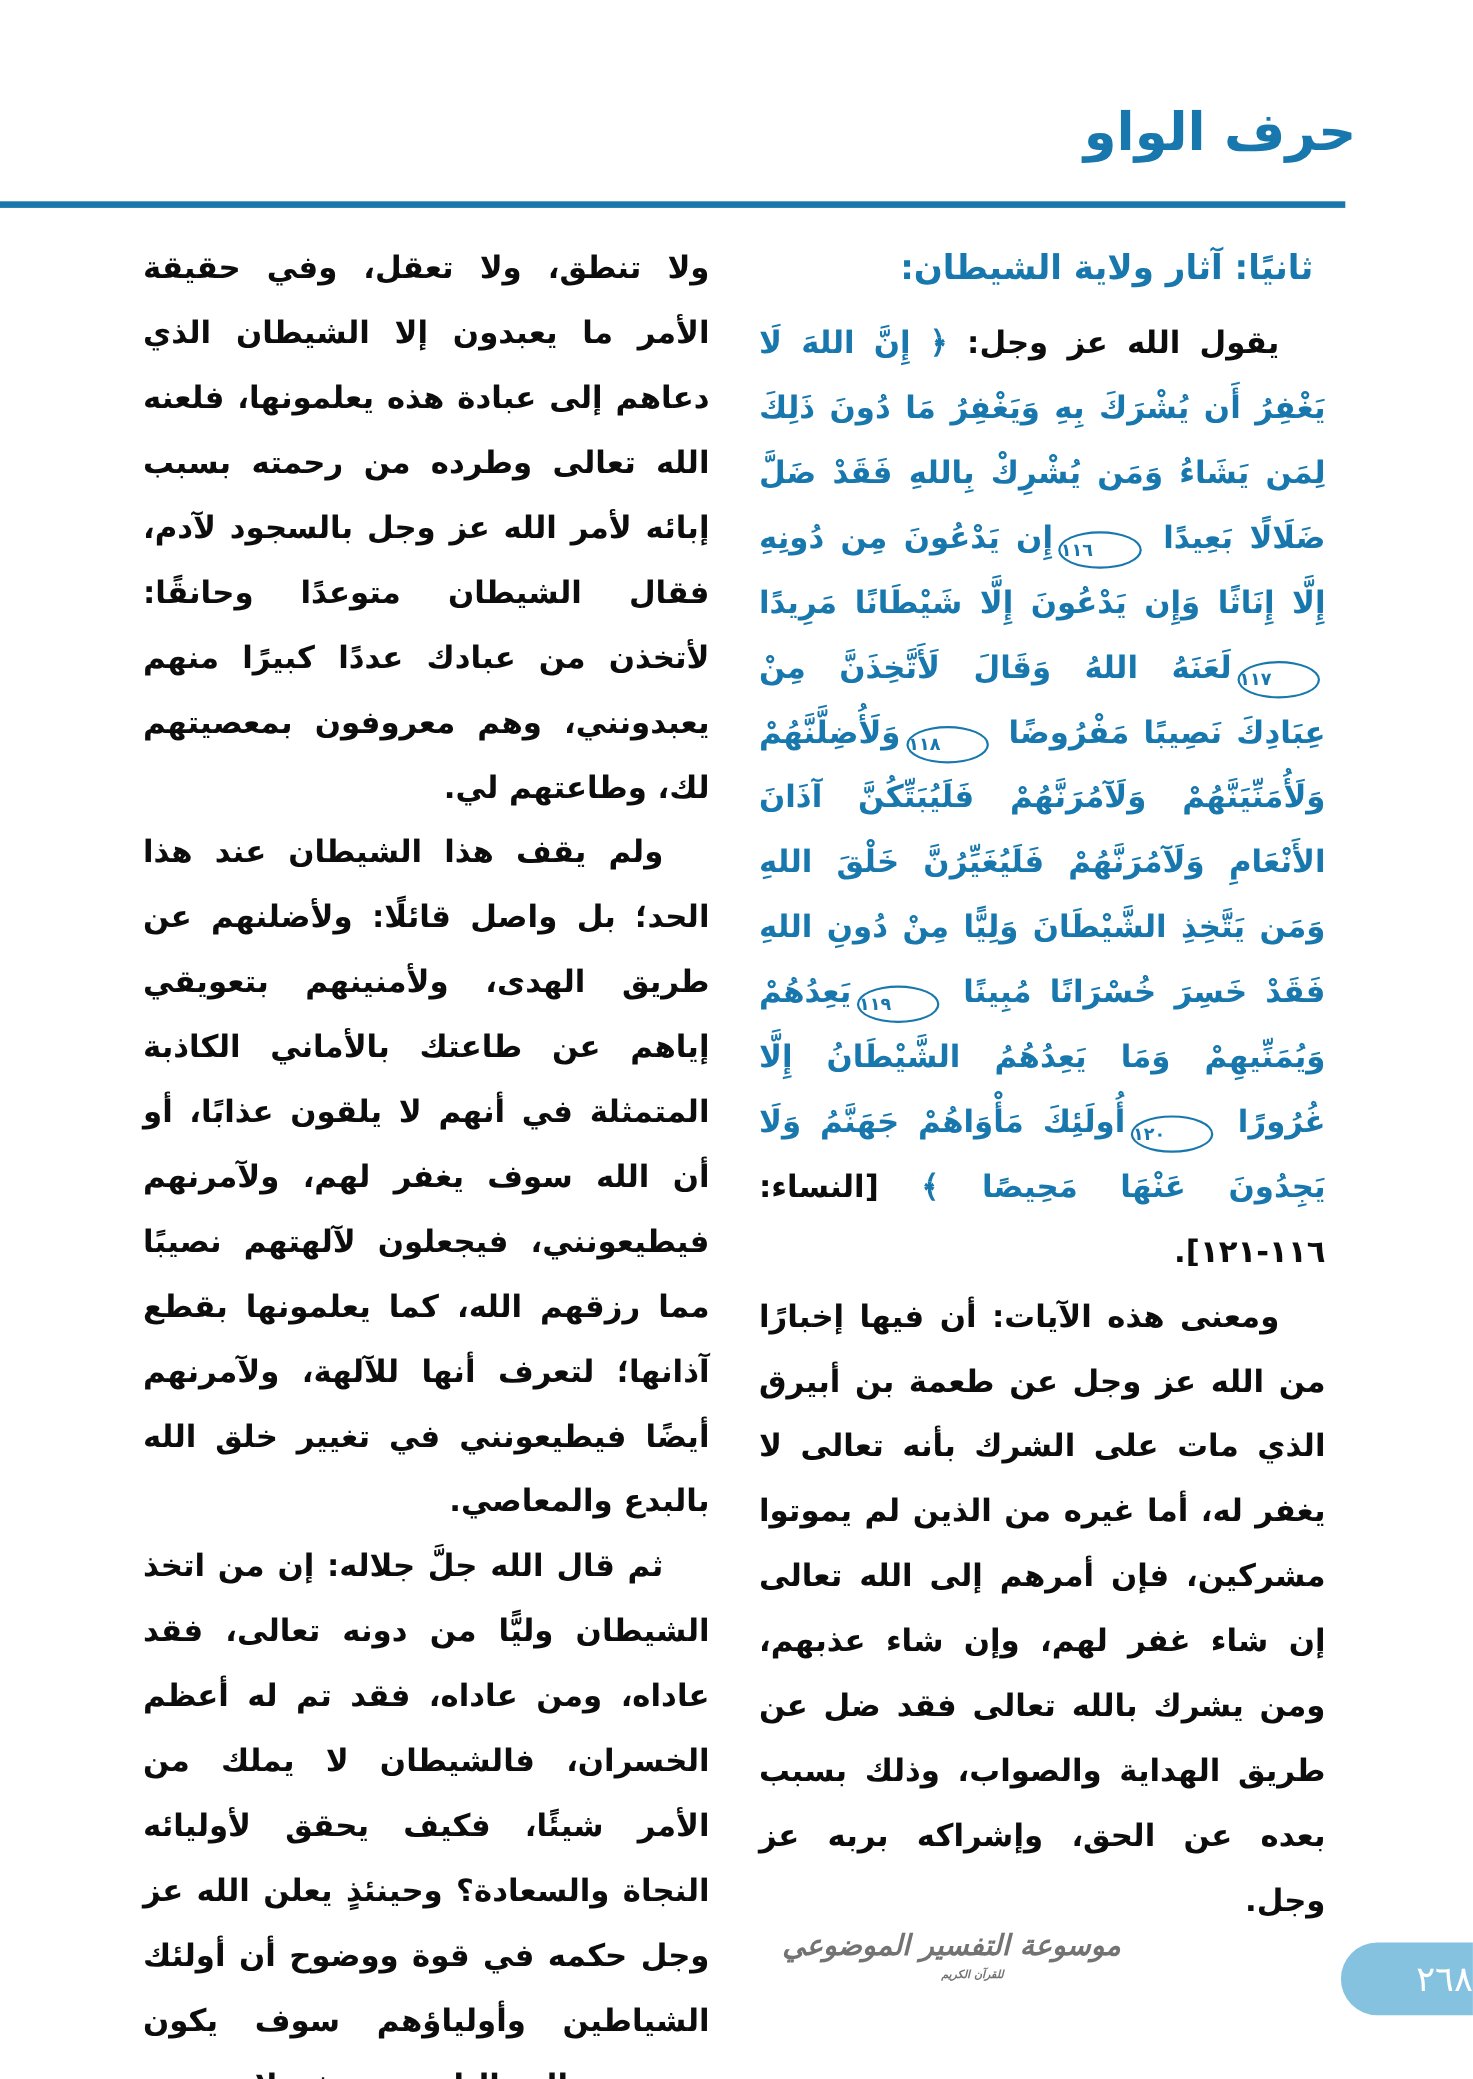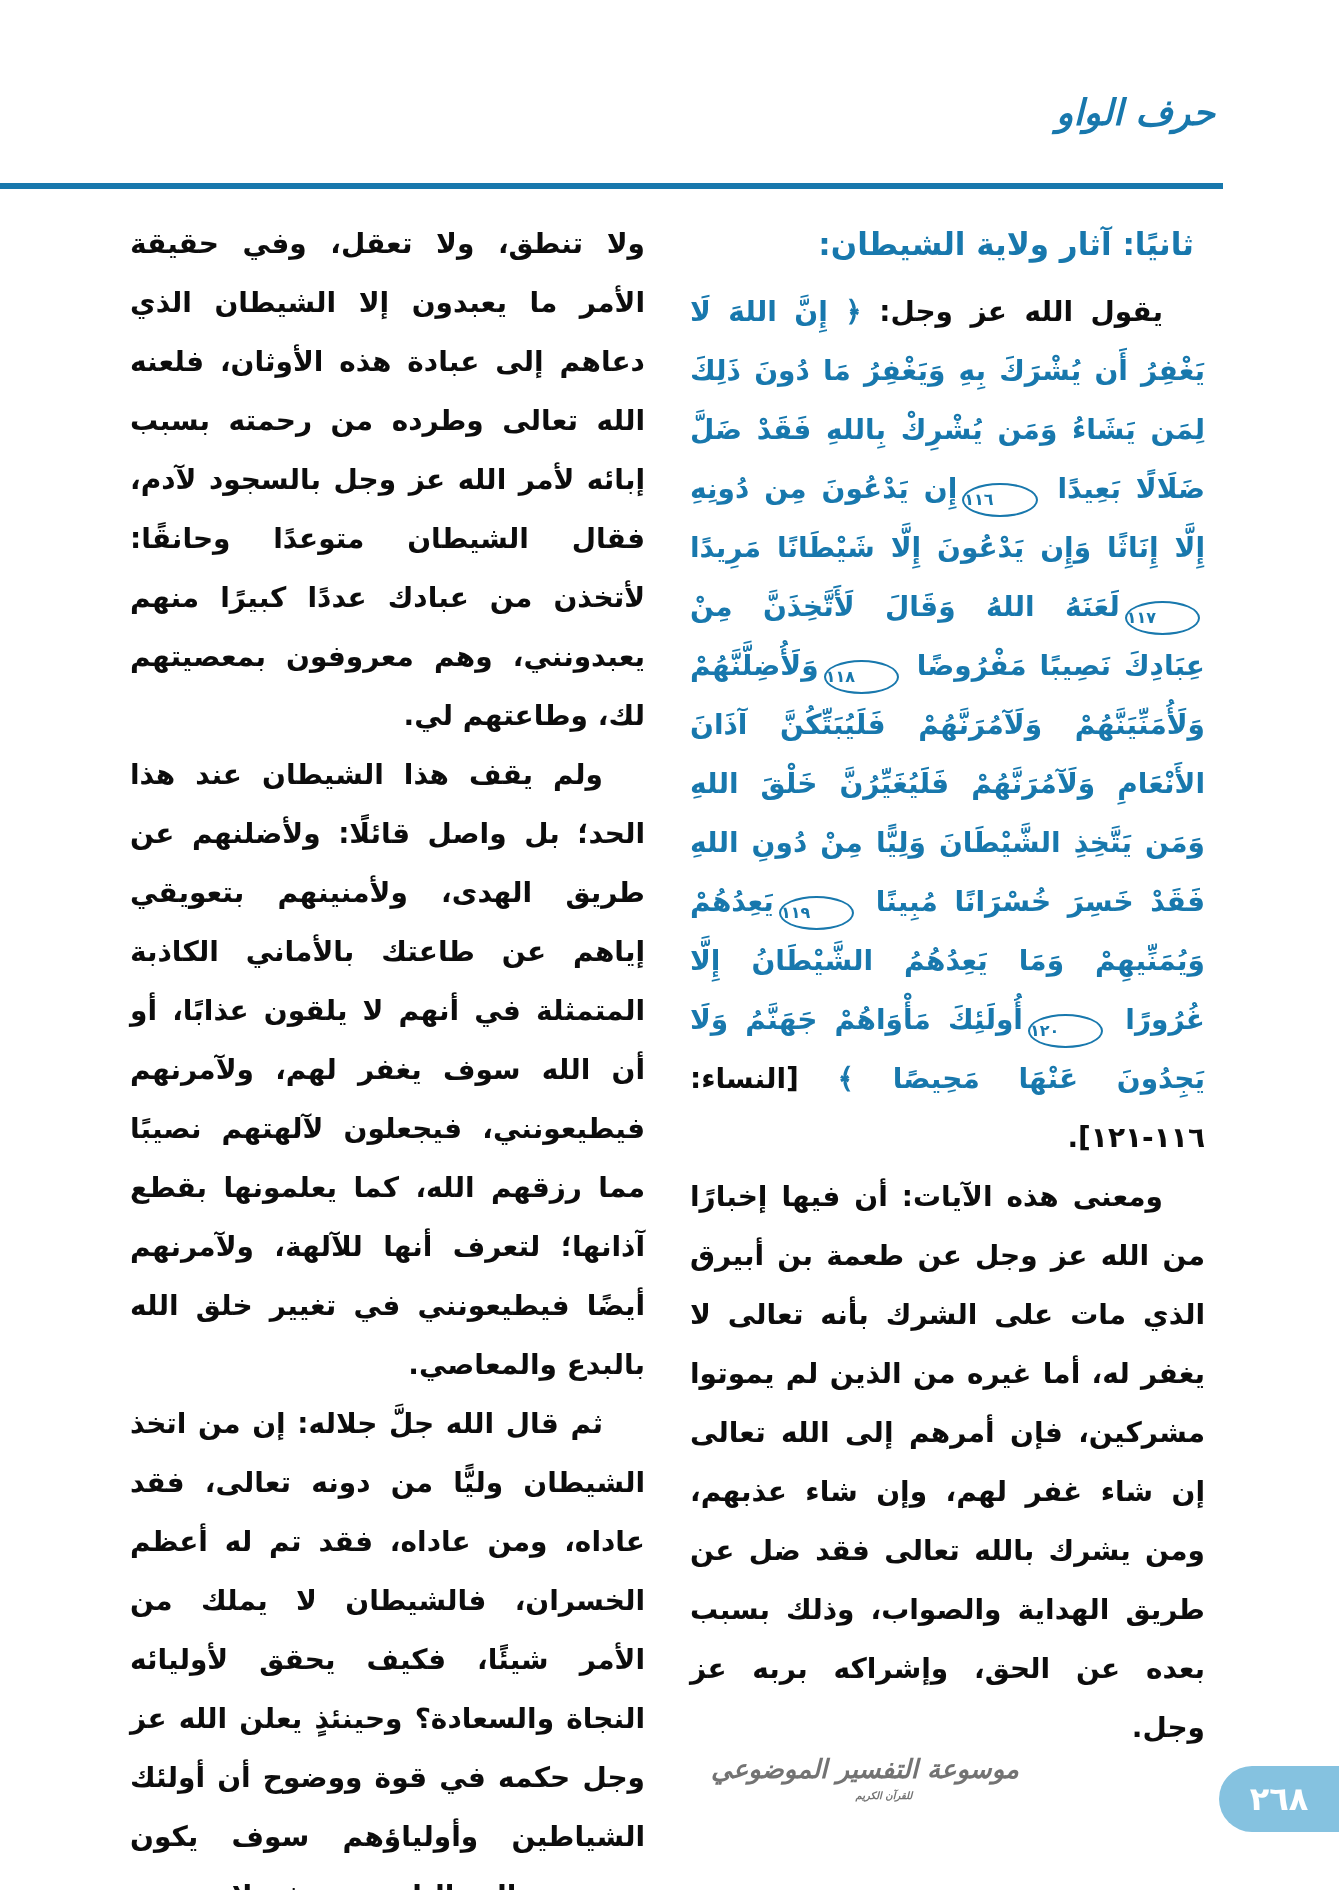--- a/index.html
+++ b/index.html
@@ -8,22 +8,22 @@
     font-family:"DejaVu Sans",sans-serif;
     -webkit-font-smoothing:antialiased;
   }
   .page{
     position:relative;width:1339px;height:1890px;
     background:#ffffff;color:#0d0d0d;overflow:hidden;
   }
 
   
   .header-title{
-    position:absolute;top:92px;right:124px;
-    color:#1878ad;font-size:36px;font-weight:bold;font-style:italic;
+    position:absolute;top:92px;right:106px;
+    color:#1878ad;font-size:48px;font-weight:bold;
     letter-spacing:-2px;white-space:nowrap;
   }
   .header-rule{
     position:absolute;top:183px;left:0;
     width:1223px;height:6px;background:#1878ad;
   }
 
   
   .columns{
     position:absolute;top:214px;right:134px;
@@ -52,22 +52,22 @@
   
   .logo{
     position:absolute;top:1752px;right:320px;width:270px;
     text-align:center;color:#737373;
   }
   .logo-line1{font-size:26px;font-weight:bold;font-style:italic;white-space:nowrap;line-height:34px;}
   .logo-line2{font-size:10px;font-weight:bold;font-style:italic;line-height:20px;}
   .page-badge{
     position:absolute;top:1766px;right:0;width:120px;height:66px;
     background:#85c2e0;border-radius:33px 0 0 33px;
-    color:#ffffff;font-size:32px;font-weight:bold;line-height:66px;
-    text-align:center;letter-spacing:10px;
+    color:#ffffff;font-size:32px;font-weight:normal;line-height:66px;
+    letter-spacing:10px;
   }
 </style>
 </head>
 <body>
 
 <div class="page">
 
   <div class="header-title">حرف الواو</div>
   <div class="header-rule"></div>
 
@@ -79,21 +79,21 @@
 
       <p>
         <span>يقول الله عز وجل: </span><span class="quran-text">﴿ </span><span class="quran-text">إِنَّ اللهَ لَا يَغْفِرُ أَن يُشْرَكَ بِهِ وَيَغْفِرُ مَا دُونَ ذَلِكَ لِمَن يَشَاءُ وَمَن يُشْرِكْ بِاللهِ فَقَدْ ضَلَّ ضَلَالًا بَعِيدًا <span class="ayah-num">١١٦</span>إِن يَدْعُونَ مِن دُونِهِ إِلَّا إِنَاثًا وَإِن يَدْعُونَ إِلَّا شَيْطَانًا مَرِيدًا <span class="ayah-num">١١٧</span>لَعَنَهُ اللهُ وَقَالَ لَأَتَّخِذَنَّ مِنْ عِبَادِكَ نَصِيبًا مَفْرُوضًا <span class="ayah-num">١١٨</span>وَلَأُضِلَّنَّهُمْ وَلَأُمَنِّيَنَّهُمْ وَلَآمُرَنَّهُمْ فَلَيُبَتِّكُنَّ آذَانَ الأَنْعَامِ وَلَآمُرَنَّهُمْ فَلَيُغَيِّرُنَّ خَلْقَ اللهِ وَمَن يَتَّخِذِ الشَّيْطَانَ وَلِيًّا مِنْ دُونِ اللهِ فَقَدْ خَسِرَ خُسْرَانًا مُبِينًا <span class="ayah-num">١١٩</span>يَعِدُهُمْ وَيُمَنِّيهِمْ وَمَا يَعِدُهُمُ الشَّيْطَانُ إِلَّا غُرُورًا <span class="ayah-num">١٢٠</span>أُولَئِكَ مَأْوَاهُمْ جَهَنَّمُ وَلَا يَجِدُونَ عَنْهَا مَحِيصًا </span><span class="quran-text"> ﴾</span><span class="verse-ref"> [النساء: ١١٦-١٢١].</span>
       </p>
 
       <p>ومعنى هذه الآيات: أن فيها إخبارًا من الله عز وجل عن طعمة بن أبيرق الذي مات على الشرك بأنه تعالى لا يغفر له، أما غيره من الذين لم يموتوا مشركين، فإن أمرهم إلى الله تعالى إن شاء غفر لهم، وإن شاء عذبهم، ومن يشرك بالله تعالى فقد ضل عن طريق الهداية والصواب، وذلك بسبب بعده عن الحق، وإشراكه بربه عز وجل.</p>
 
     </section>
 
     <section class="col">
-      <p class="no-indent">ولا تنطق، ولا تعقل، وفي حقيقة الأمر ما يعبدون إلا الشيطان الذي دعاهم إلى عبادة هذه الأوثان، فلعنه الله تعالى وطرده من رحمته بسبب إبائه لأمر الله عز وجل بالسجود لآدم، فقال الشيطان متوعدًا وحانقًا: لأتخذن من عبادك عددًا كبيرًا منهم يعبدونني، وهم معروفون بمعصيتهم لك، وطاعتهم لي.</p>
+      <p class="no-indent">ولا تنطق، ولا تعقل، وفي حقيقة الأمر ما يعبدون إلا الشيطان الذي دعاهم إلى عبادة هذه يعلمونها، فلعنه الله تعالى وطرده من رحمته بسبب إبائه لأمر الله عز وجل بالسجود لآدم، فقال الشيطان متوعدًا وحانقًا: لأتخذن من عبادك عددًا كبيرًا منهم يعبدونني، وهم معروفون بمعصيتهم لك، وطاعتهم لي.</p>
 
       <p>ولم يقف هذا الشيطان عند هذا الحد؛ بل واصل قائلًا: ولأضلنهم عن طريق الهدى، ولأمنينهم بتعويقي إياهم عن طاعتك بالأماني الكاذبة المتمثلة في أنهم لا يلقون عذابًا، أو أن الله سوف يغفر لهم، ولآمرنهم فيطيعونني، فيجعلون لآلهتهم نصيبًا مما رزقهم الله، كما يعلمونها بقطع آذانها؛ لتعرف أنها للآلهة، ولآمرنهم أيضًا فيطيعونني في تغيير خلق الله بالبدع والمعاصي.</p>
 
       <p>ثم قال الله جلَّ جلاله: إن من اتخذ الشيطان وليًّا من دونه تعالى، فقد عاداه، ومن عاداه، فقد تم له أعظم الخسران، فالشيطان لا يملك من الأمر شيئًا، فكيف يحقق لأوليائه النجاة والسعادة؟ وحينئذٍ يعلن الله عز وجل حكمه في قوة ووضوح أن أولئك الشياطين وأولياؤهم سوف يكون مصيرهم إلى النار، ومن ثم لا يجدون عنها</p>
     </section>
 
   </div>
 
   <div class="logo">
     <div class="logo-line1">موسوعة التفسير الموضوعي</div>

